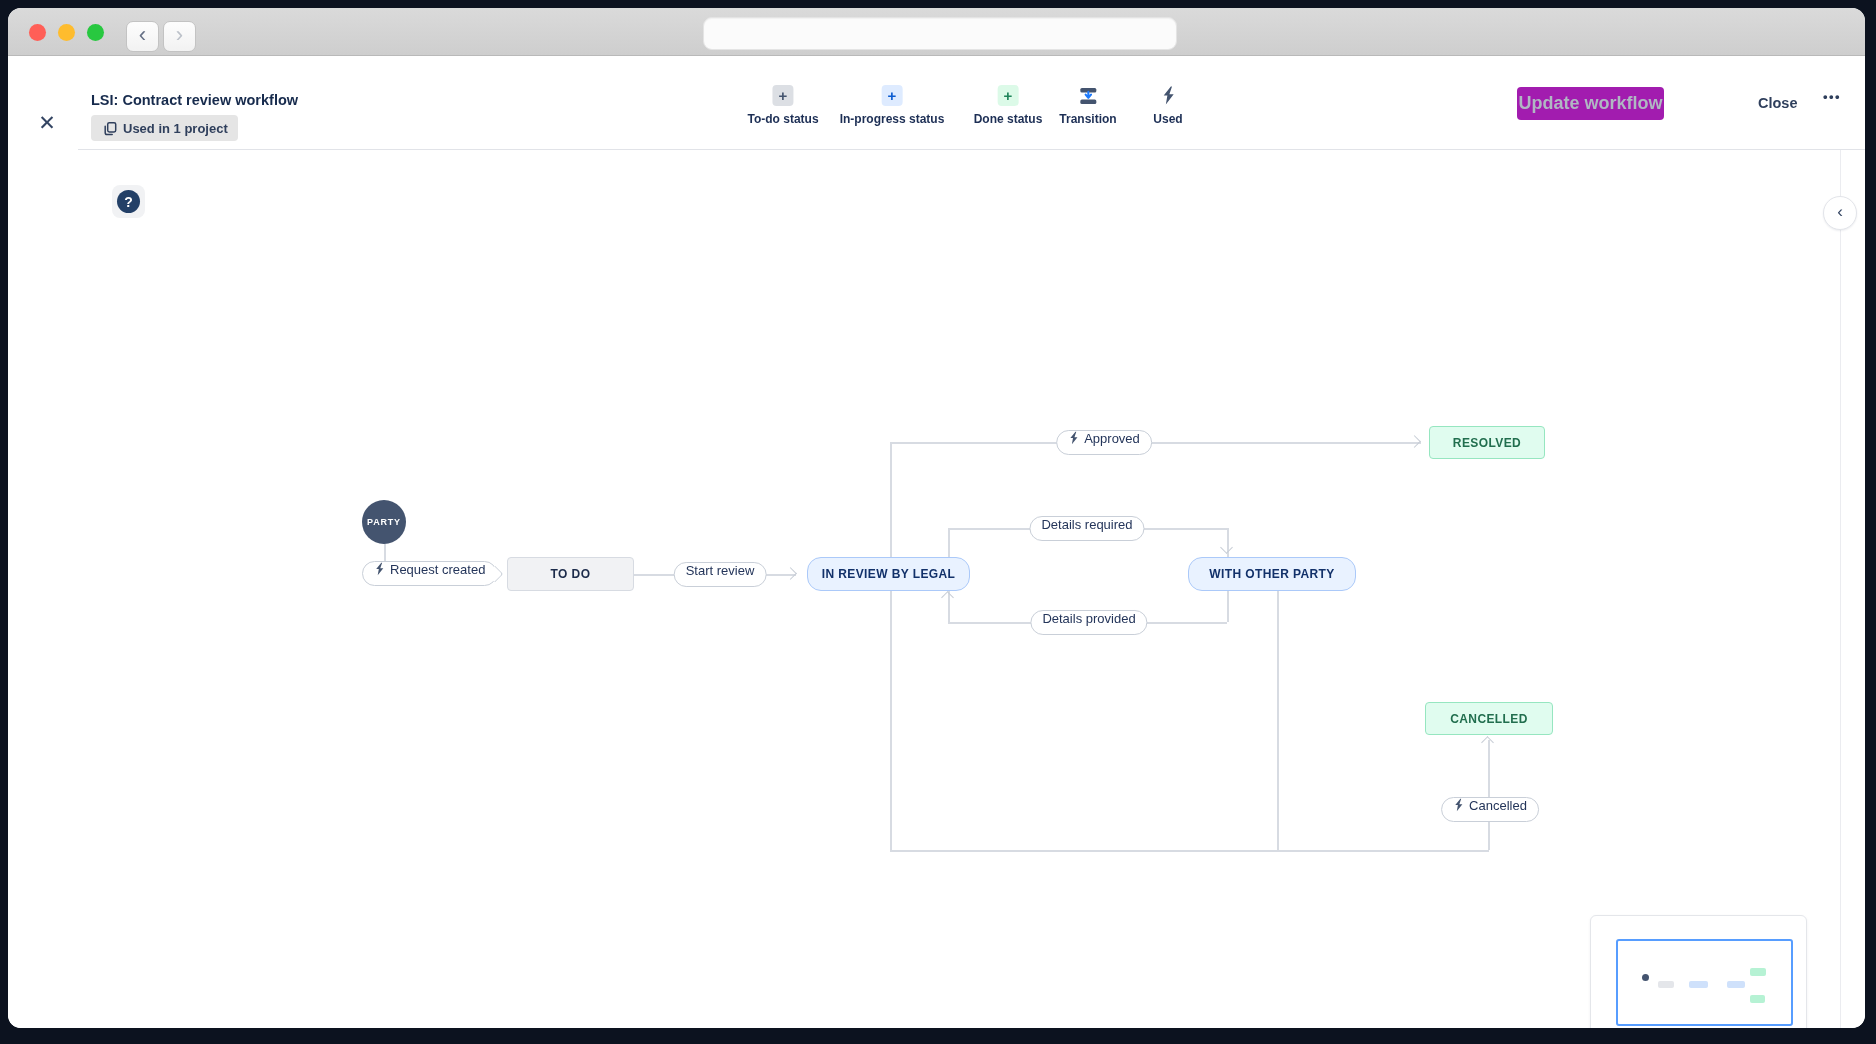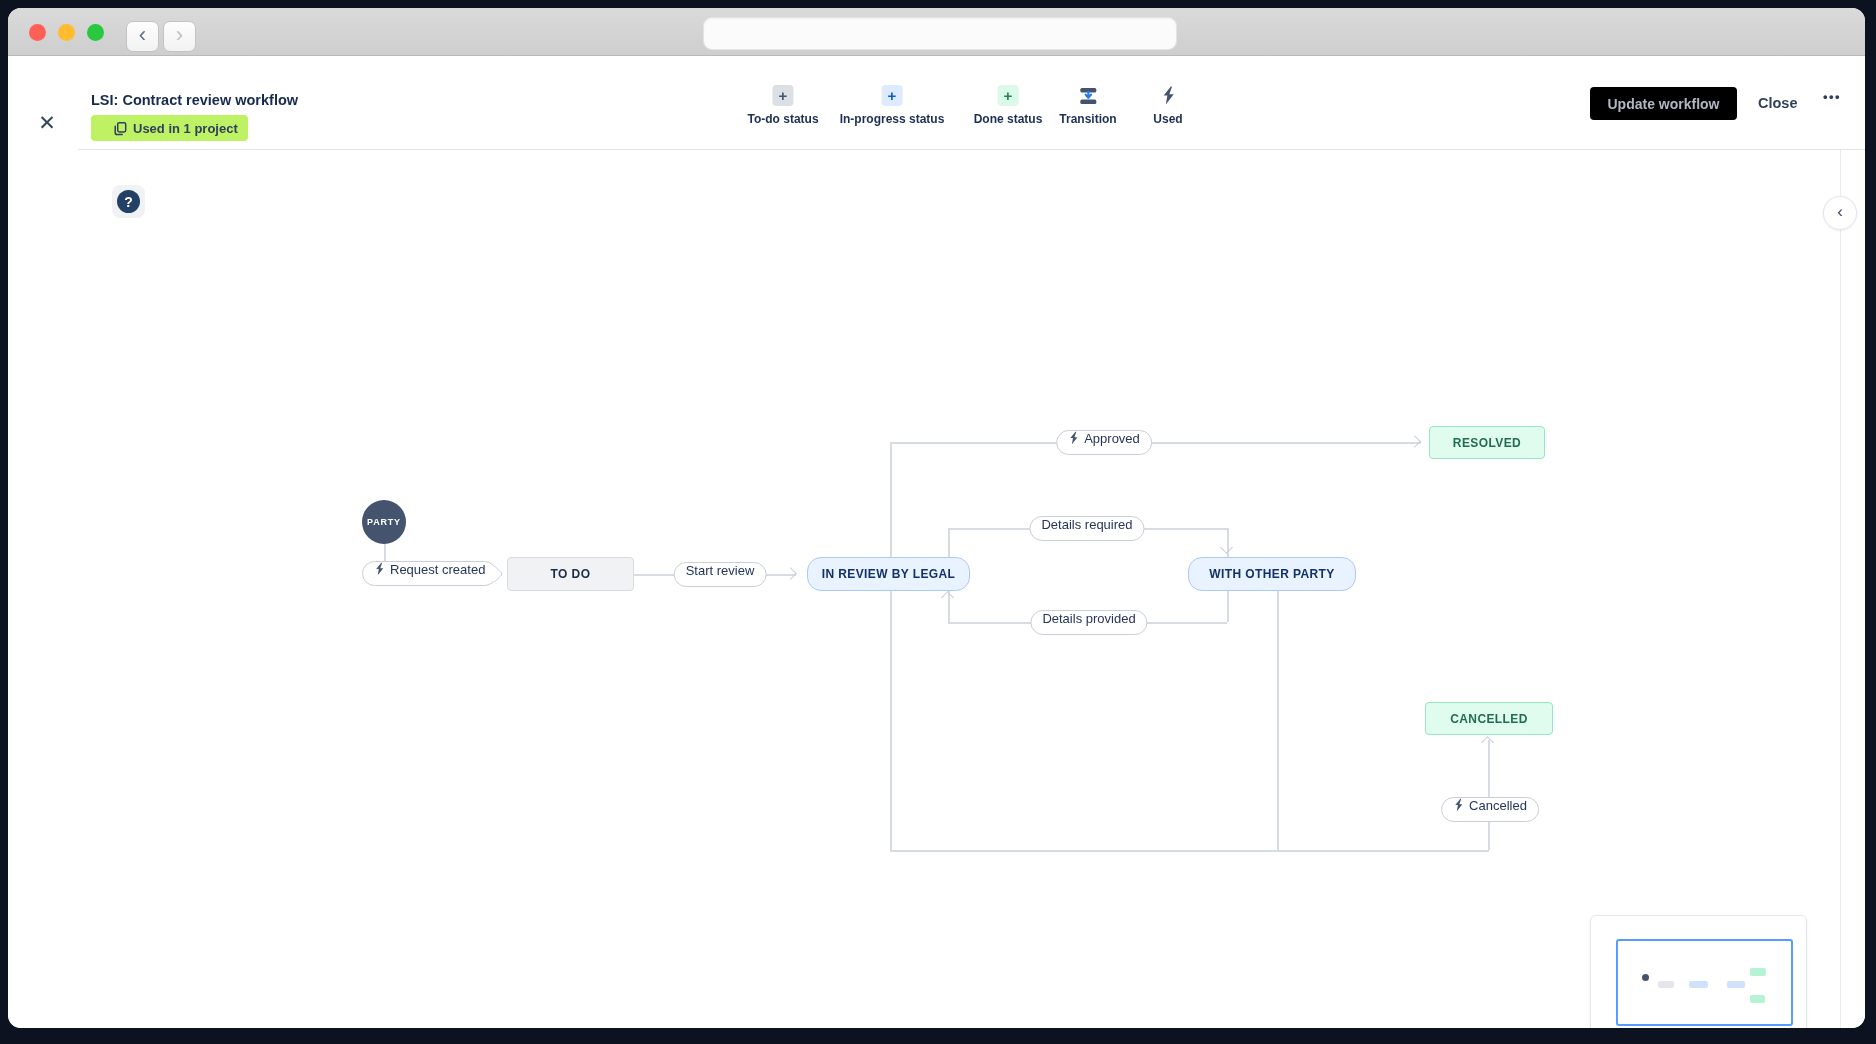--- a/index.html
+++ b/index.html
@@ -22,34 +22,34 @@
   .navbtn.fwd { left:155px; color:#bcc1c9; }
   .urlbar { position:absolute; left:695px; top:9px; width:474px; height:33px; background:#fbfbfb;
     border:1px solid #e4e4e4; border-radius:9px; box-shadow:inset 0 1px 1px rgba(0,0,0,0.04); }
 
   
   .appheader { position:absolute; left:0; top:48px; width:100%; height:94px; background:#fff; }
   .appheader .rule-line { position:absolute; left:70px; right:0; bottom:0; height:1px; background:#e1e3e8; }
   .x-close { position:absolute; left:24px; top:52px; width:30px; height:30px; display:flex; align-items:center;
     justify-content:center; font-size:21px; color:#344563; cursor:pointer; }
   .wf-title { position:absolute; left:83px; top:36px; font-size:14.5px; font-weight:bold; color:#172b4d; }
-  .wf-badge { position:absolute; left:83px; top:59px; height:26px; background:#bef264; border-radius:4px;
-    display:flex; align-items:center; gap:6px; padding:0 10px 0 22px; font-size:13px; font-weight:bold; color:#2f3f5c; }
+  .wf-badge { position:absolute; left:83px; top:59px; height:26px; background:#e5e5e5; border-radius:4px;
+    display:flex; align-items:center; gap:6px; padding:0 10px 0 12px; font-size:13px; font-weight:bold; color:#2f3f5c; }
 
   .tool { position:absolute; top:29px; transform:translateX(-50%); display:flex; flex-direction:column; align-items:center; gap:6px; cursor:pointer; }
   .tool .tbtn { width:21px; height:21px; border-radius:4px; display:flex; align-items:center; justify-content:center;
     font-size:15px; font-weight:bold; }
   .tool .tlabel { font-size:12px; font-weight:bold; color:#1d2f55; white-space:nowrap; }
   .tbtn.gray { background:#dcdfe4; color:#44546f; }
   .tbtn.blue { background:#deebff; color:#0c5cd1; }
   .tbtn.green { background:#dcfae8; color:#1f845a; }
   .tbtn.bare { background:transparent; }
 
-  .update-btn { position:absolute; left:1582px; top:31px; width:147px; height:33px; background:#000000;
-    border:none; border-radius:4px; font-size:14px; font-weight:bold; color:#b0b7c3; font-family:inherit; }
+  .update-btn { position:absolute; left:1509px; top:31px; width:147px; height:33px; background:#a21caf;
+    border:none; border-radius:4px; font-size:18px; font-weight:bold; color:#b0b7c3; font-family:inherit; }
   .close-btn { position:absolute; left:1750px; top:39px; font-size:14.5px; font-weight:bold; color:#2f3f5c; cursor:pointer; }
   .more-btn { position:absolute; left:1815px; top:33px; font-size:13px; letter-spacing:1.5px; color:#2f3f5c;
     cursor:pointer; font-weight:bold; }
 
   
   .canvas { position:absolute; left:0; top:142px; width:100%; height:878px; background:#fff; }
   .help-btn { position:absolute; left:104px; top:35px; width:33px; height:33px; background:#f1f2f4; border-radius:8px;
     display:flex; align-items:center; justify-content:center; cursor:pointer; }
   .help-circle { width:23px; height:23px; border-radius:50%; background:#234067; color:#fff; font-size:14px;
     font-weight:bold; display:flex; align-items:center; justify-content:center; }

